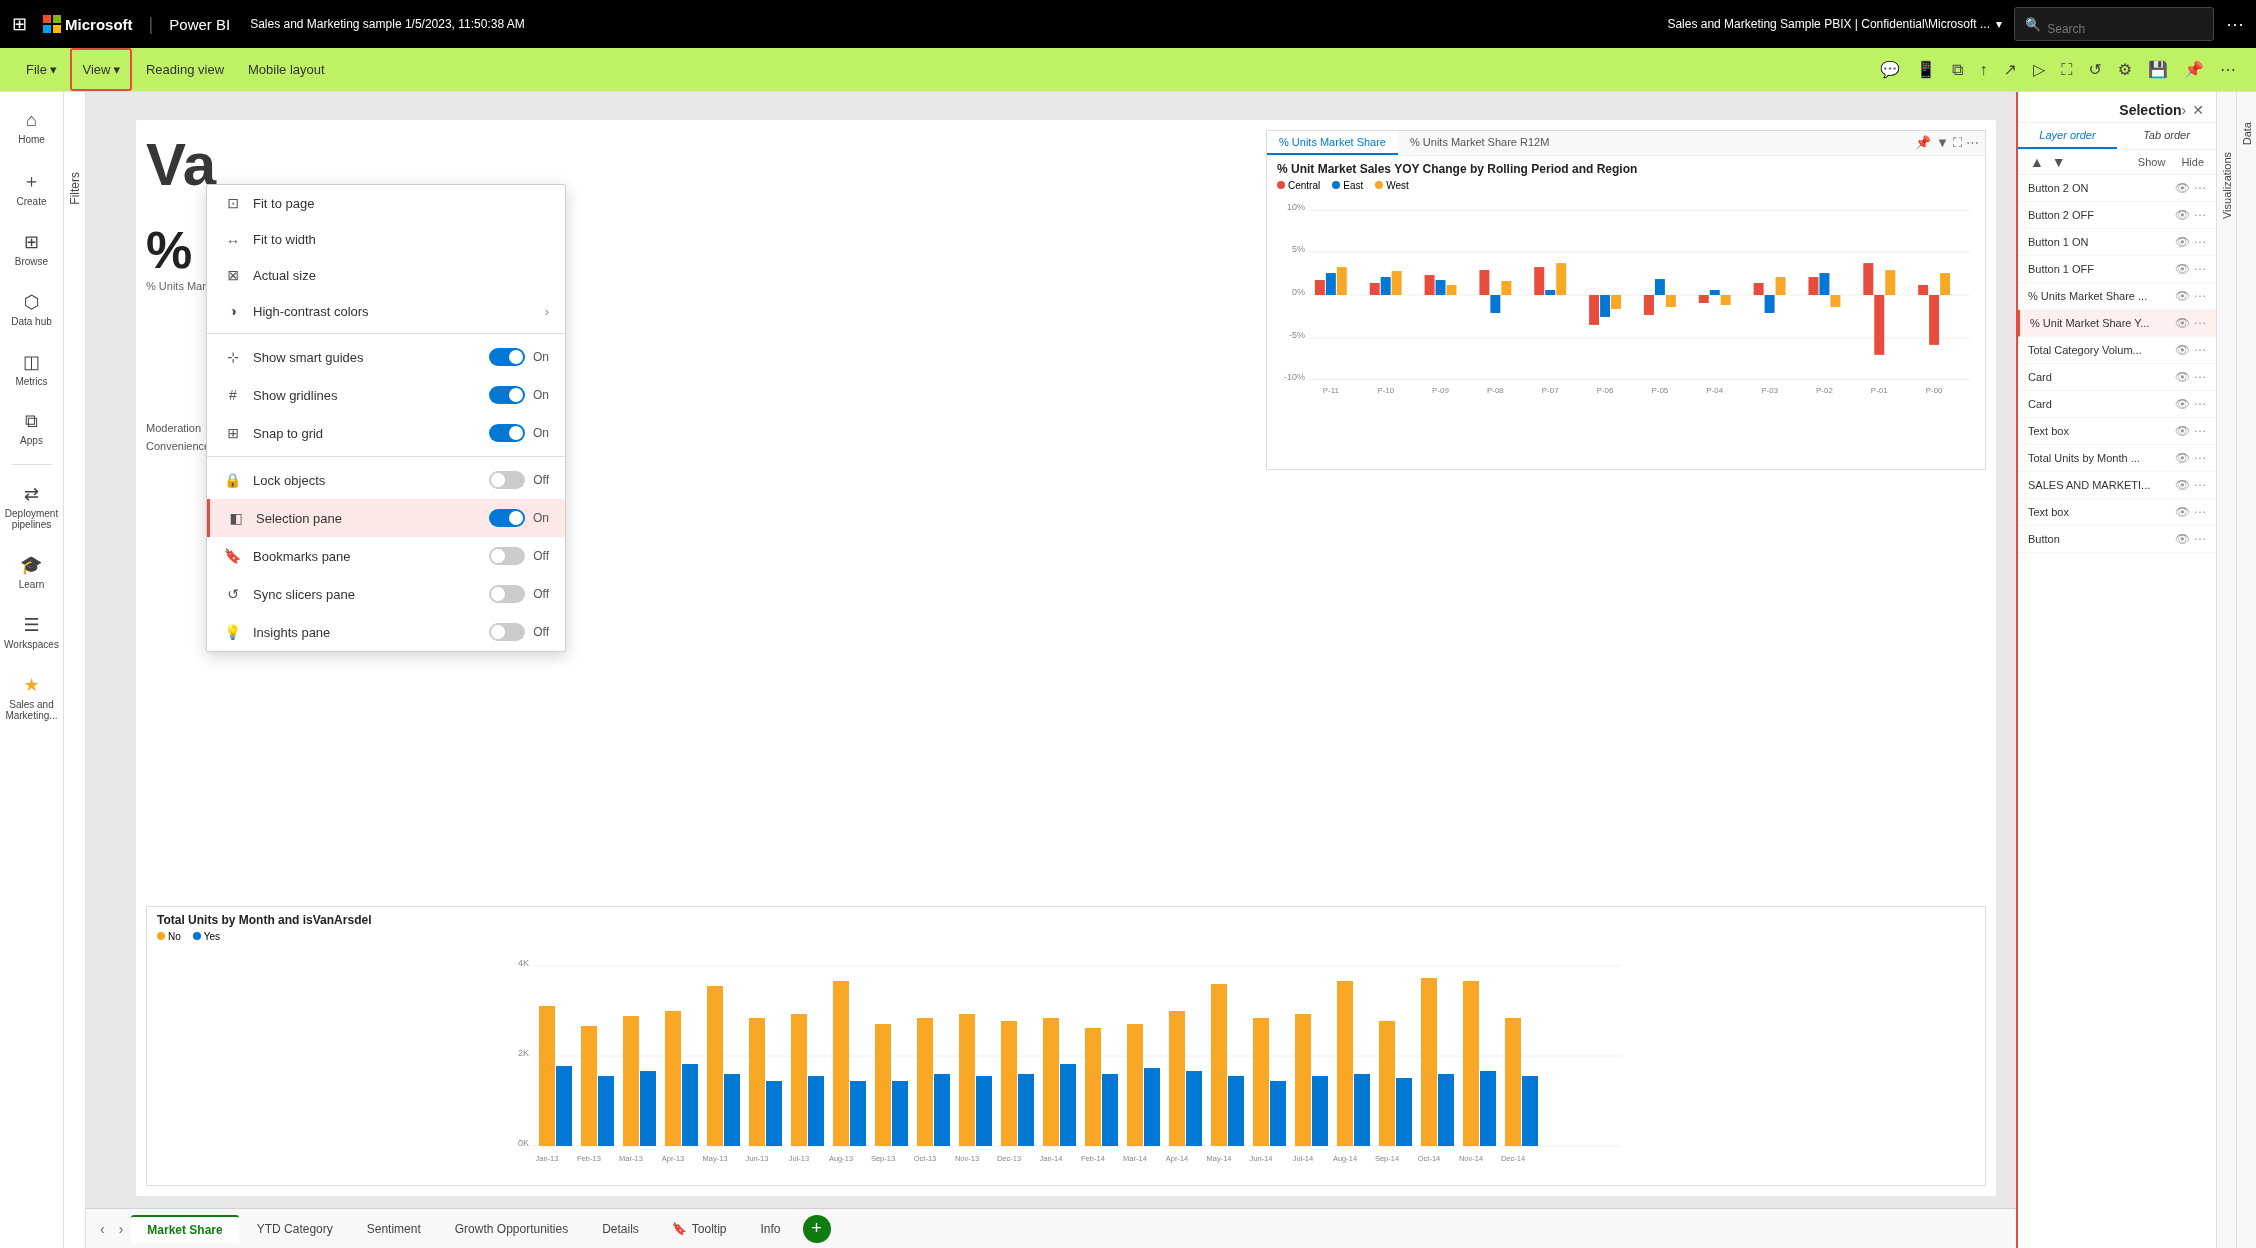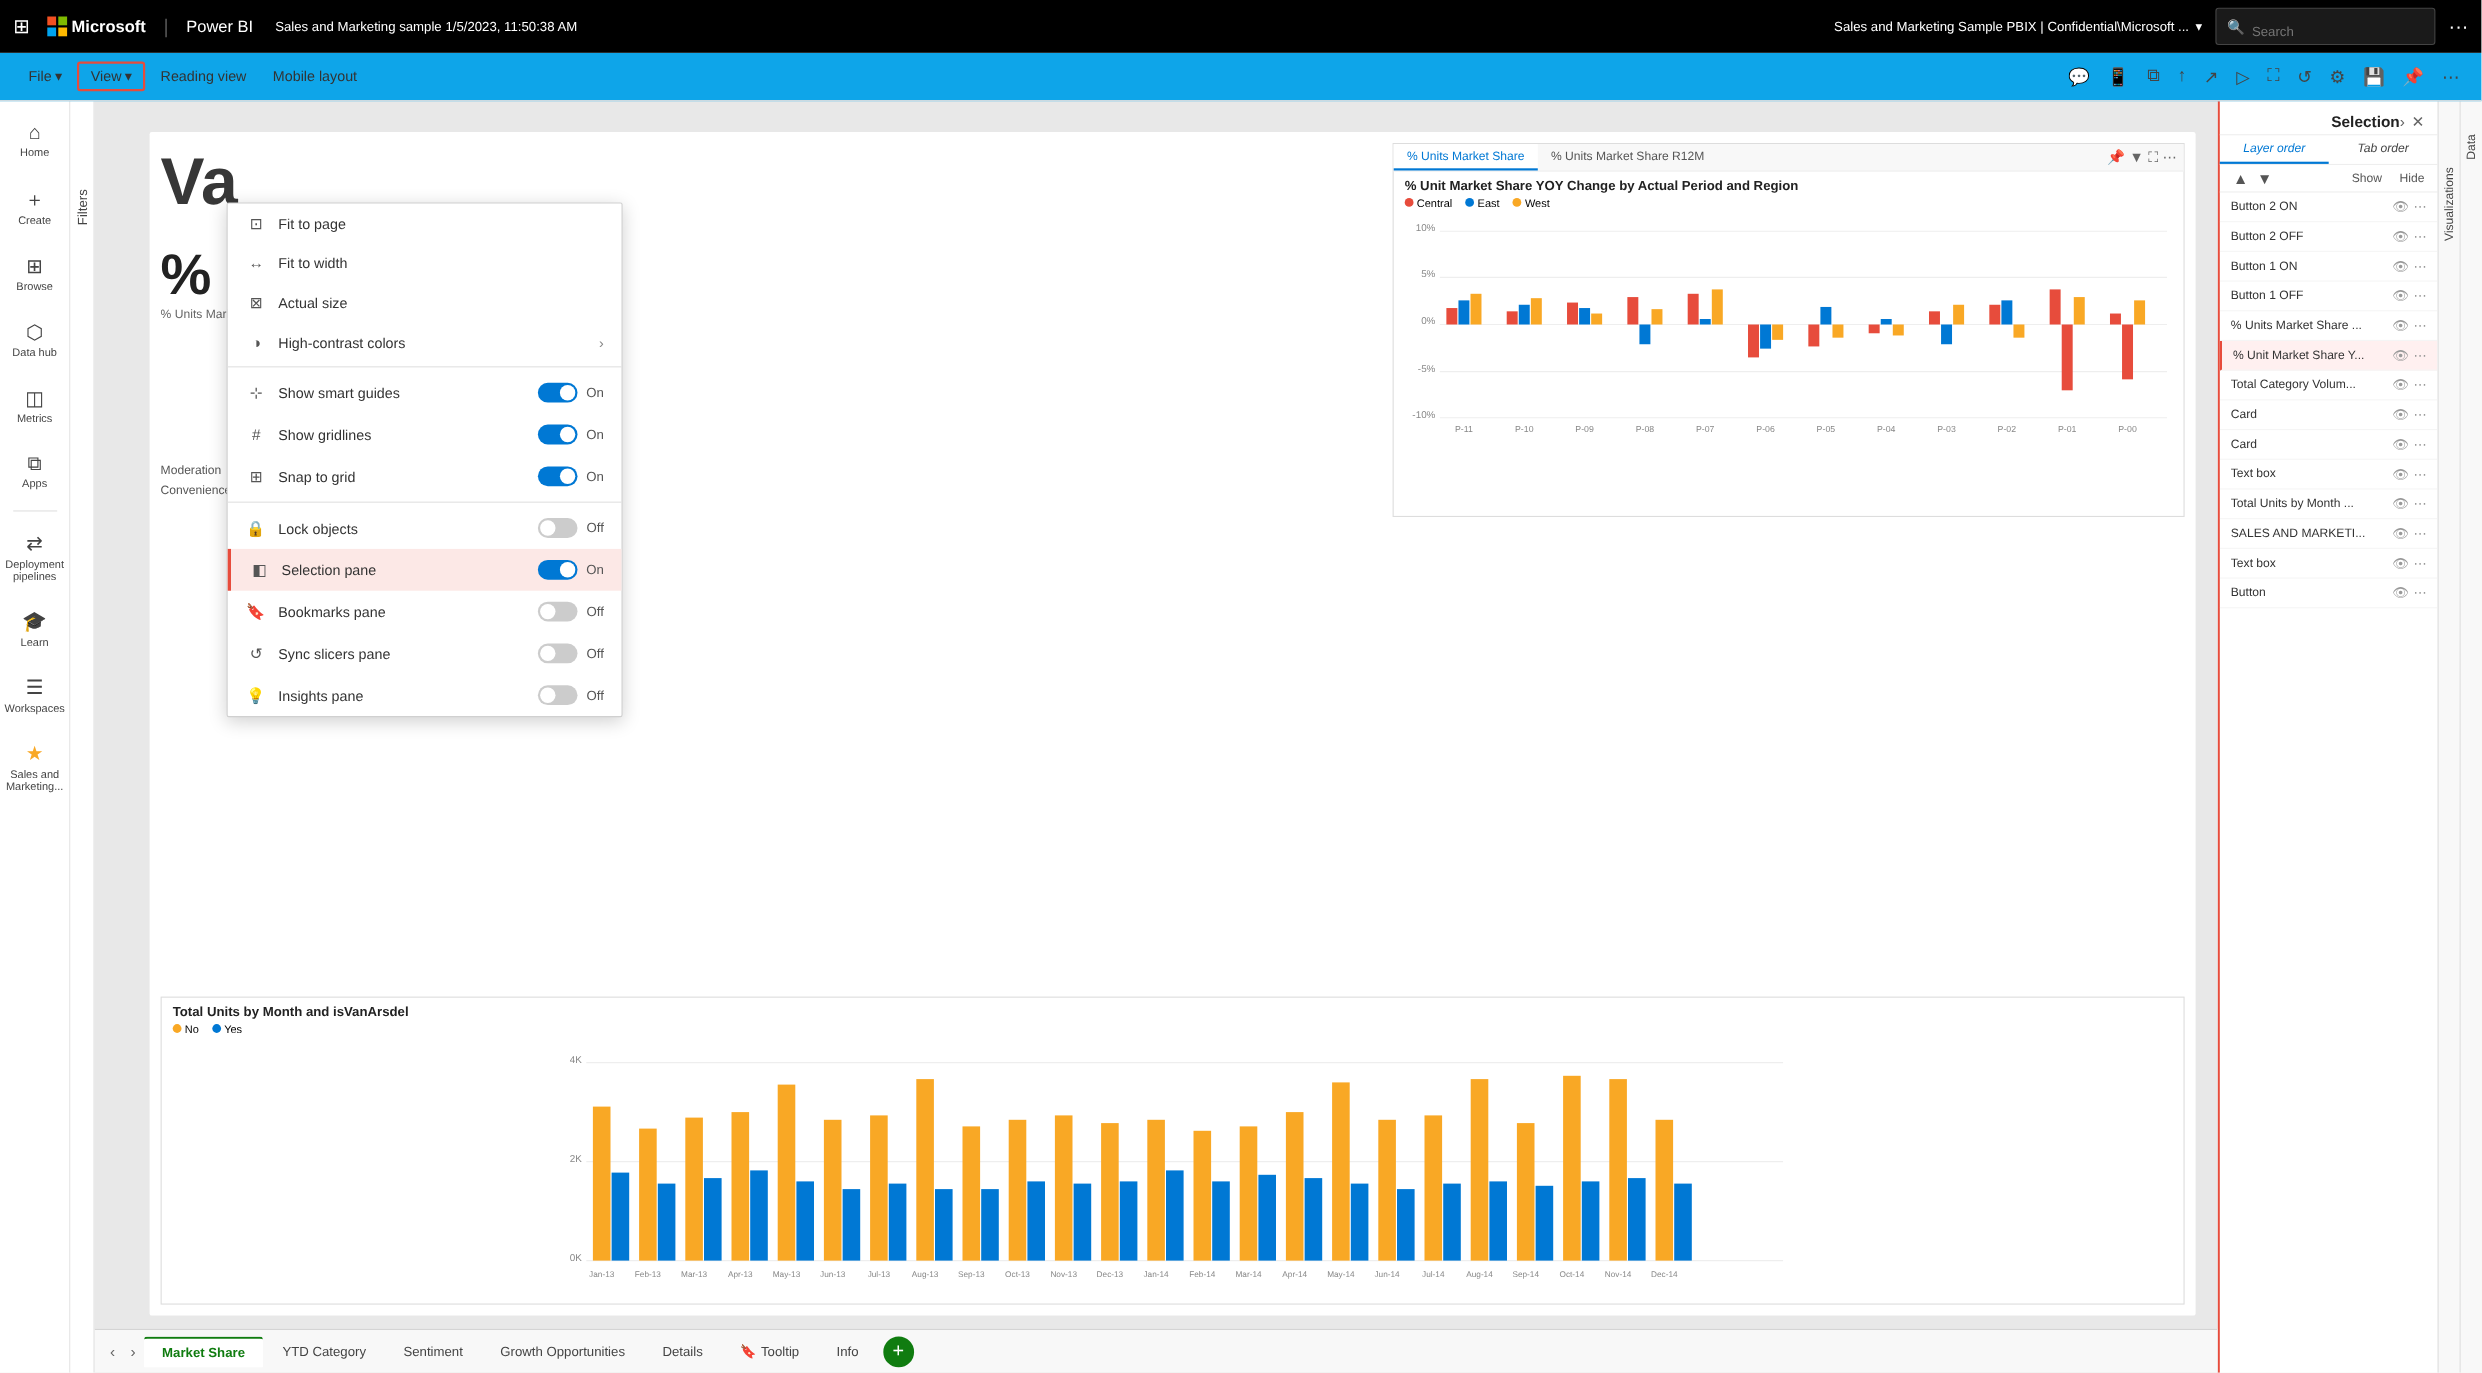--- a/index.html
+++ b/index.html
@@ -22,21 +22,21 @@
     .doc-title { color: #fff; font-size: 12px; margin-left: 8px; }
     .top-bar-right { margin-left: auto; display: flex; align-items: center; gap: 12px; }
     .doc-info { color: #fff; font-size: 12px; display: flex; align-items: center; gap: 6px; }
     .search-box { display: flex; align-items: center; background: #1a1a1a; border: 1px solid #444; border-radius: 3px; padding: 4px 10px; gap: 6px; width: 200px; }
     .search-box input { background: transparent; border: none; outline: none; color: #d946ef; font-size: 12px; width: 140px; margin-top: 10px; }
     .search-icon-top { color: #aaa; font-size: 13px; }
     .more-btn { color: #fff; font-size: 18px; cursor: pointer; }
 
     
     .ribbon {
-      display: flex; align-items: center; background: #0ea5e9; height: 44px; padding: 0 16px; gap: 4px;
+      display: flex; background: #bef264; height: 44px; padding: 0 16px; gap: 4px;
       border-bottom: 1px solid #e0e0e0; position: relative; z-index: 90;
     }
     .ribbon-btn { padding: 4px 10px; border-radius: 3px; cursor: pointer; font-size: 13px; color: #333; display: flex; align-items: center; gap: 3px; }
     .ribbon-btn.active { border: 2px solid #e74c3c; }
     .ribbon-icon-row { margin-left: auto; display: flex; align-items: center; gap: 8px; }
     .ribbon-icon { font-size: 16px; color: #444; cursor: pointer; padding: 4px; border-radius: 3px; }
 
     
     .view-dropdown {
       position: absolute; top: 92px; left: 120px; background: #fff;
@@ -353,21 +353,21 @@
         <div style="display:flex; font-size:11px; border-bottom:1px solid #eee; background:#f8f8f8;">
           <div style="padding:5px 12px; cursor:pointer; background:#fff; border-bottom:2px solid #0078d4; color:#0078d4; font-size:11px;">% Units Market Share</div>
           <div style="padding:5px 12px; cursor:pointer; color:#555; font-size:11px;">% Units Market Share R12M</div>
           <div style="margin-left:auto; display:flex; gap:4px; padding:4px 6px;">
             <span style="cursor:pointer; color:#666; font-size:13px;">📌</span>
             <span style="cursor:pointer; color:#666; font-size:13px;">▼</span>
             <span style="cursor:pointer; color:#666; font-size:13px;">⛶</span>
             <span style="cursor:pointer; color:#666; font-size:13px;">⋯</span>
           </div>
         </div>
-        <div style="font-size:12px; font-weight:600; padding:6px 10px 2px; color:#222;">% Unit Market Share YOY Change by Actual Period and Region</div>
+        <div style="font-size:12px; font-weight:600; padding:6px 10px 2px; color:#222;">% Unit Market Sales YOY Change by Rolling Period and Region</div>
         <div style="display:flex; gap:12px; padding:2px 10px 4px; font-size:10px; align-items:center;">
           <span><span style="display:inline-block;width:8px;height:8px;border-radius:50%;background:#e74c3c;margin-right:3px;"></span>Central</span>
           <span><span style="display:inline-block;width:8px;height:8px;border-radius:50%;background:#0078d4;margin-right:3px;"></span>East</span>
           <span><span style="display:inline-block;width:8px;height:8px;border-radius:50%;background:#f9a825;margin-right:3px;"></span>West</span>
         </div>
         
         <svg width="100%" height="200" viewBox="0 0 700 200" style="padding:0 10px;">
 
           <text x="28" y="15" font-size="9" fill="#888" text-anchor="end">10%</text>
           <text x="28" y="57" font-size="9" fill="#888" text-anchor="end">5%</text>

